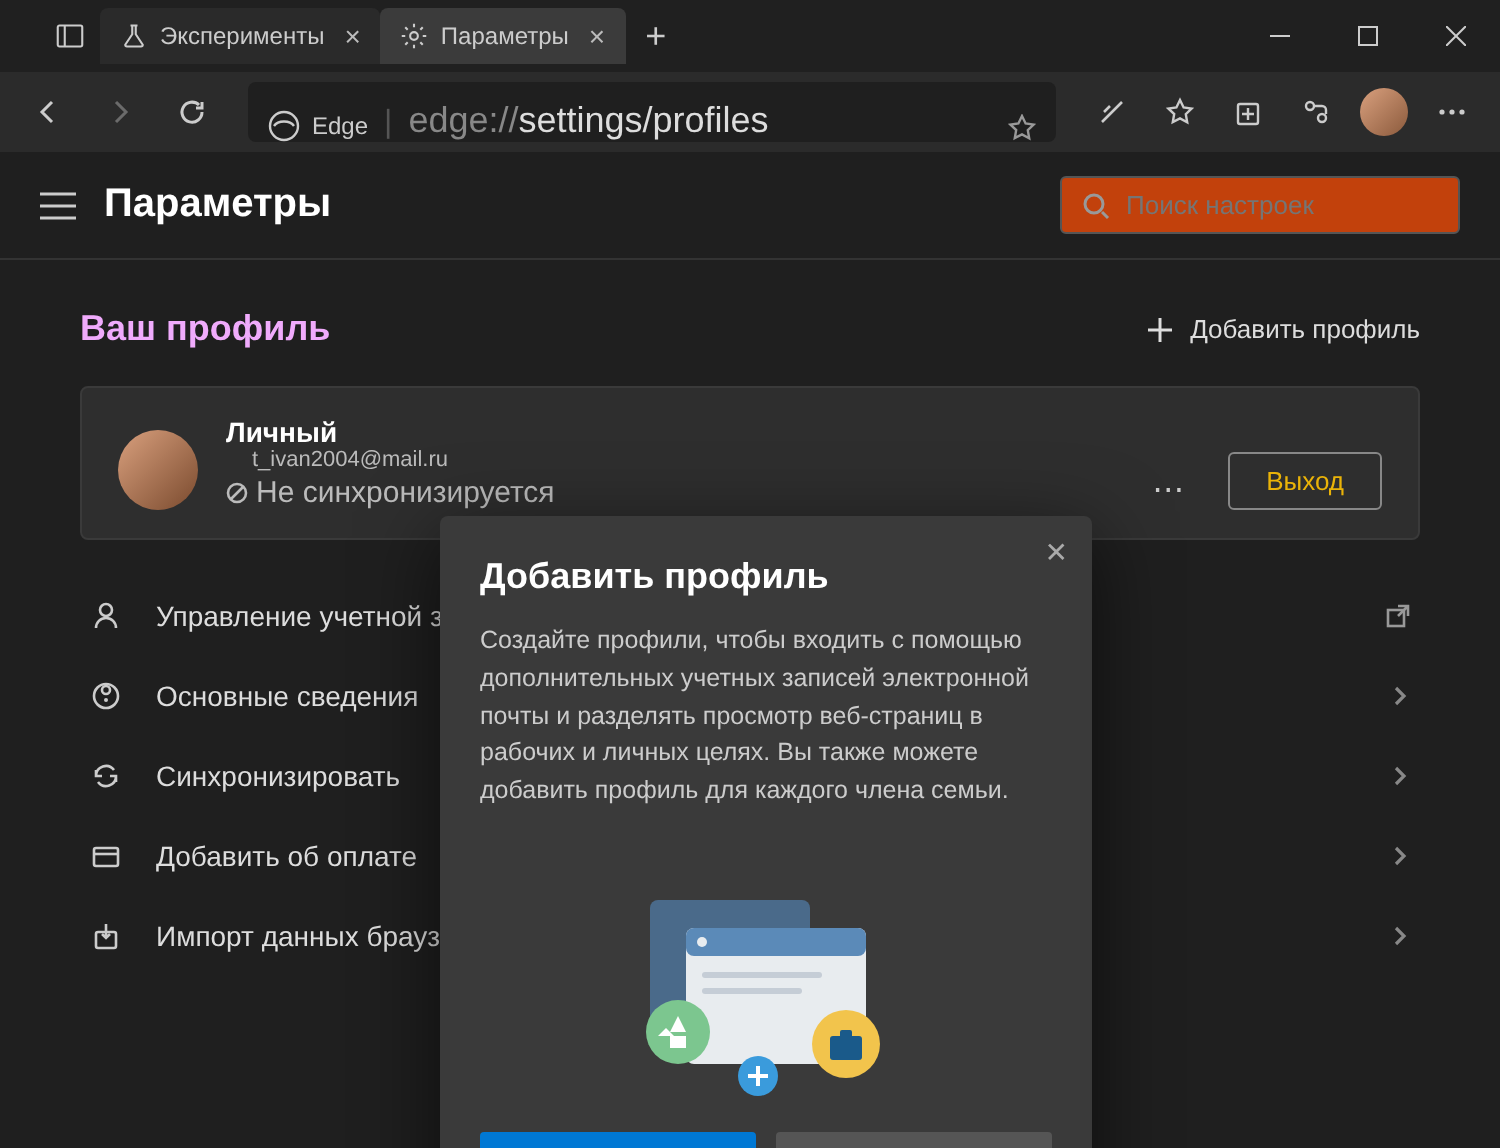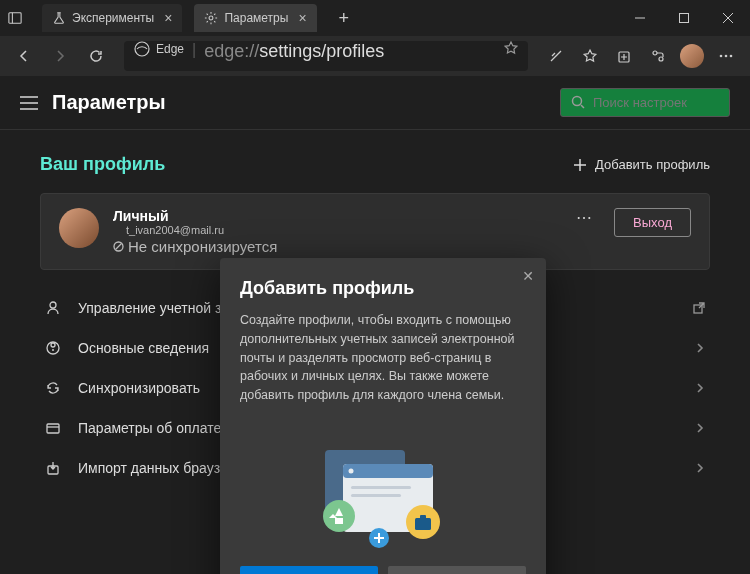--- a/index.html
+++ b/index.html
@@ -1,59 +1,59 @@
 <!DOCTYPE html>
 <html><head>
 <meta charset="utf-8">
 <style>
 * { margin: 0; padding: 0; box-sizing: border-box; font-family: "Segoe UI", sans-serif; }
 body { width: 750px; height: 574px; background: #1f1f1f; color: #e8e8e8; overflow: hidden; position: relative; }
 
 
 .titlebar { height: 36px; background: #202020; display: flex; align-items: center; }
-.titlebar-left { display: flex; align-items: center; gap: 12px; padding-left: 0; }
+.titlebar-left { display: flex; align-items: center; gap: 0; padding-left: 20px; }
 .tab { display: flex; align-items: center; gap: 6px; padding: 6px 10px; font-size: 12px; color: #ccc; border-radius: 4px 4px 0 0; max-width: 190px; }
 .tab.active { background: #3b3b3b; }
 .tab.inactive { background: #2a2a2a; }
 .tab-close { color: #bbb; font-size: 14px; cursor: pointer; margin-left: 4px; }
 .newtab { color: #ccc; font-size: 18px; padding: 0 10px; cursor: pointer; }
 .titlebar-right { margin-left: auto; display: flex; }
 .winbtn { width: 44px; height: 36px; display: flex; align-items: center; justify-content: center; color: #ccc; cursor: pointer; }
 
 
 .toolbar { height: 40px; background: #2b2b2b; display: flex; align-items: center; padding: 0 8px; gap: 4px; }
 .navbtn { width: 32px; height: 32px; display: flex; align-items: center; justify-content: center; color: #aaa; border-radius: 4px; cursor: pointer; }
-.addressbar { flex: 1; display: flex; align-items: flex-start; margin: 0 8px; background: #1f1f1f; border-radius: 4px; height: 30px; padding: 0 10px; gap: 8px; }
+.addressbar { flex: 1; display: flex; align-items: flex-end; margin: 0 8px; background: #1f1f1f; border-radius: 4px; height: 30px; padding: 0 10px; gap: 8px; }
 .edge-badge { display: flex; align-items: center; gap: 6px; font-size: 12px; color: #ccc; }
 .url { font-size: 18px; color: #888; }
 .url .path { color: #ddd; }
 .toolbar-icons { display: flex; gap: 2px; }
 .avatar-small { width: 24px; height: 24px; border-radius: 50%; background: linear-gradient(135deg, #d9a07e, #8b5a3c); }
 
 
 .page-header { height: 54px; display: flex; align-items: center; padding: 0 20px; border-bottom: 1px solid #333; }
 .hamburger { color: #ccc; margin-right: 14px; cursor: pointer; }
 .page-title { font-size: 20px; font-weight: 600; color: #fff; }
-.search-box { margin-left: auto; display: flex; align-items: flex-start; background: #15803d; border: 1px solid #555; border-radius: 3px; padding: 6px 10px; gap: 8px; width: 170px; }
+.search-box { margin-left: auto; display: flex; align-items: flex-end; background: #c2410c; border: 1px solid #555; border-radius: 3px; padding: 6px 10px; gap: 8px; width: 200px; }
 .search-box input { background: transparent; border: none; outline: none; color: #ccc; font-size: 13px; width: 100%; }
 
 
 .content { padding: 24px 40px; }
 .section-header { display: flex; align-items: center; margin-bottom: 18px; }
-.section-title { font-size: 18px; font-weight: 600; color: #5eead4; }
+.section-title { font-size: 18px; font-weight: 600; color: #f0abfc; }
 .add-profile { margin-left: auto; display: flex; align-items: center; gap: 8px; color: #ddd; font-size: 13px; cursor: pointer; }
 
-.profile-card { background: #2e2e2e; border: 1px solid #3a3a3a; border-radius: 4px; padding: 14px 18px; display: flex; align-items: flex-start; gap: 14px; }
+.profile-card { background: #2e2e2e; border: 1px solid #3a3a3a; border-radius: 4px; padding: 14px 18px; display: flex; align-items: flex-end; gap: 14px; }
 .profile-avatar { width: 40px; height: 40px; border-radius: 50%; background: linear-gradient(135deg, #d9a07e, #7a4a2e); }
 .profile-info { flex: 1; }
 .profile-name { font-size: 14px; font-weight: 600; color: #fff; }
 .profile-email { font-size: 11px; color: #bbb; padding-left: 13px; }
 .profile-sync { font-size: 15px; color: #bbb; display: flex; align-items: center; gap: 4px; margin-top: 2px; }
 .profile-more { color: #ccc; cursor: pointer; padding: 0 8px; }
-.signout-btn { border: 1px solid #888; padding: 6px 18px; font-size: 13px; color: #f9a8d4; background: transparent; border-radius: 3px; cursor: pointer; }
+.signout-btn { border: 1px solid #888; padding: 6px 18px; font-size: 13px; color: #eab308; background: transparent; border-radius: 3px; cursor: pointer; }
 
 .settings-list { margin-top: 18px; }
 .settings-item { display: flex; align-items: center; gap: 16px; padding: 12px 4px; font-size: 14px; color: #ddd; cursor: pointer; }
 .settings-item .icon { width: 18px; display: flex; justify-content: center; color: #ccc; }
 .settings-item .chevron { margin-left: auto; color: #888; }
 .external-icon { color: #999; }
 
 
 .modal { position: absolute; left: 220px; top: 258px; width: 326px; background: #3a3a3a; border-radius: 4px; box-shadow: 0 10px 40px rgba(0,0,0,0.6); padding: 20px; z-index: 100; }
 .modal-close { position: absolute; top: 10px; right: 12px; color: #aaa; cursor: pointer; font-size: 14px; }
@@ -286,21 +286,21 @@
           </svg>
         </span>
       </div>
       <div class="settings-item">
         <span class="icon">
           <svg width="16" height="16" fill="none" stroke="#ccc" stroke-width="1.3">
             <rect x="2" y="4" width="12" height="9" rx="1"></rect>
             <line x1="2" y1="7" x2="14" y2="7"></line>
           </svg>
         </span>
-        <span>Параметры об оплате</span>
+        <span>Добавить об оплате</span>
         <span class="chevron">
           <svg width="12" height="12" fill="none" stroke="#888" stroke-width="1.6">
             <path d="M4 2l4 4-4 4"></path>
           </svg>
         </span>
       </div>
       <div class="settings-item">
         <span class="icon">
           <svg width="16" height="16" fill="none" stroke="#ccc" stroke-width="1.3">
             <rect x="3" y="6" width="10" height="8" rx="1"></rect>

